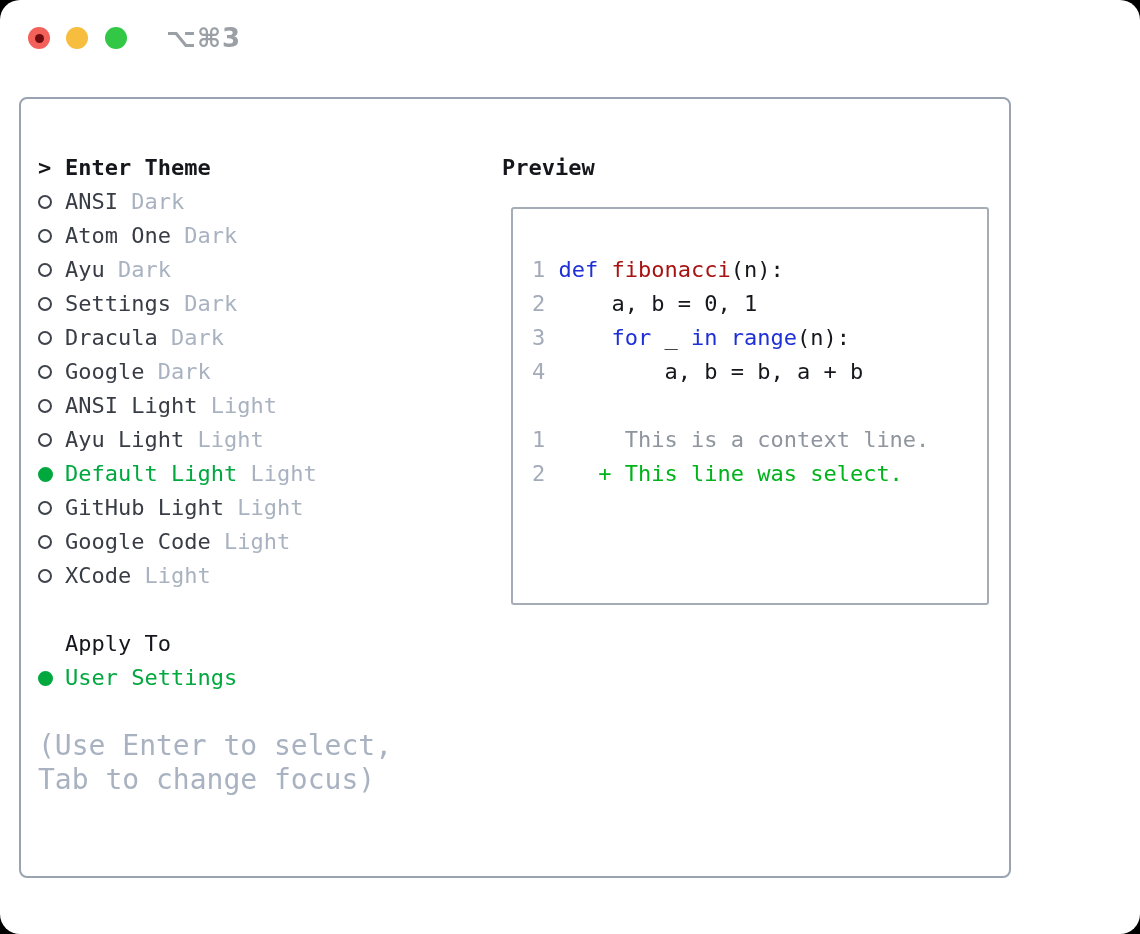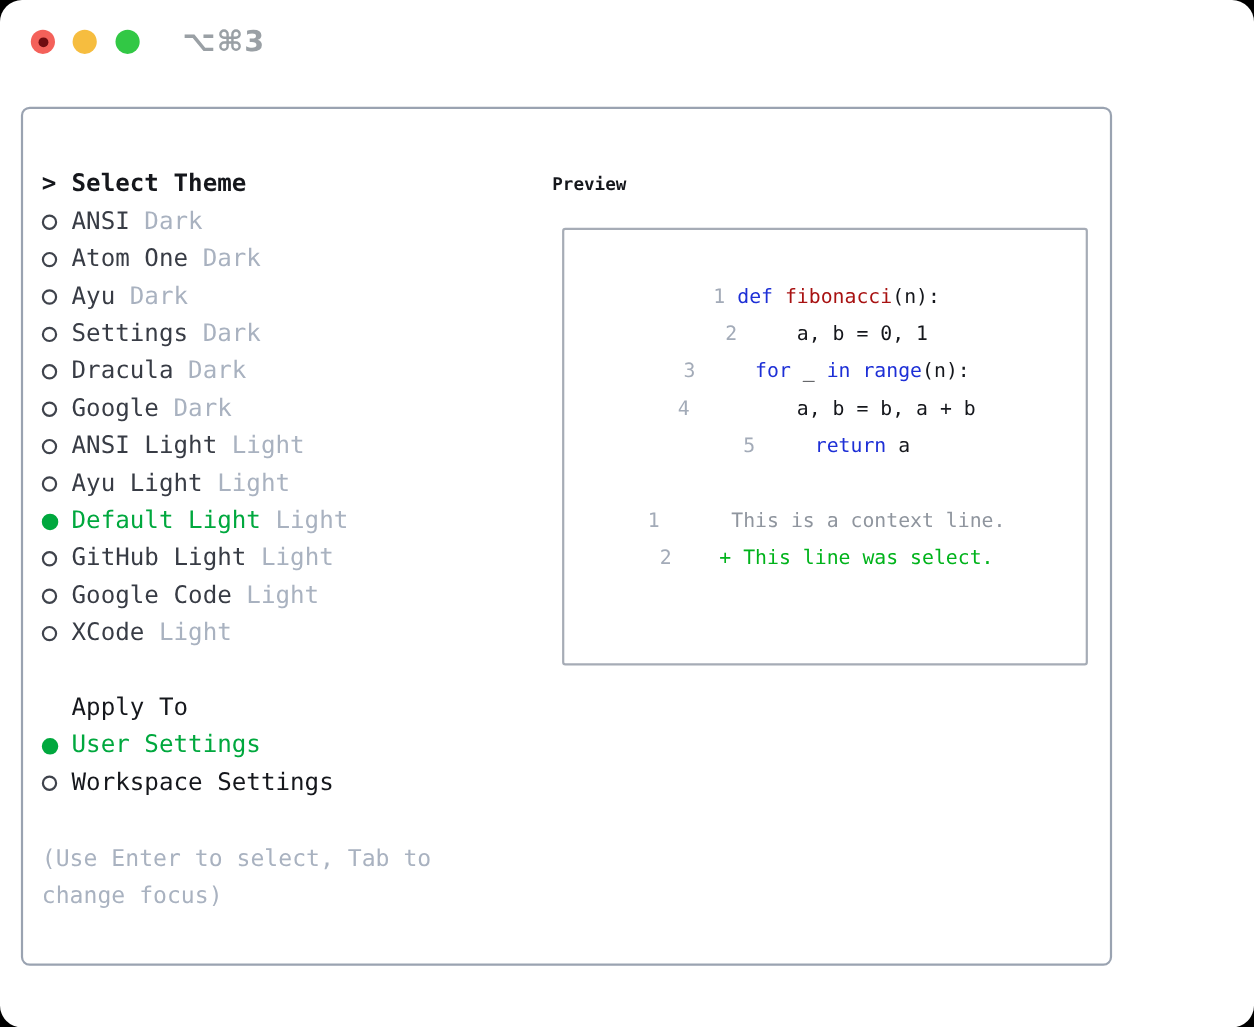--- a/index.html
+++ b/index.html
@@ -54,34 +54,34 @@
   .hdr{font-weight:bold;color:var(--text-dark);}
   .radio{width:14px;height:14px;border:2px solid #3f434c;border-radius:50%;}
   .radio.sel{background:var(--accent-green);border-color:var(--accent-green);width:15px;height:15px;}
   .name{color:var(--item-dark);}
   .name.sel{color:var(--accent-green);}
   .variant{color:var(--muted-gray);}
   .apply-section{margin-top:34px;}
   .apply-label{color:var(--text-dark);}
   .apply-label.sel{color:var(--accent-green);}
   .help{
-    margin-top:34px;width:420px;font-size:21px;line-height:34px;
+    margin-top:34px;width:420px;font-size:28px;line-height:34px;
     color:var(--muted-gray);white-space:normal;
   }
   
   .preview-title{
     position:absolute;left:481px;top:52px;height:34px;line-height:34px;
-    font-size:16px;font-weight:bold;color:var(--text-dark);
+    font-size:22px;font-weight:bold;color:var(--text-dark);
   }
   .preview-box{
     position:absolute;left:490px;top:108px;width:478px;height:398px;
     border:2px solid var(--box-border);border-radius:3px;background:#fff;
     padding:44px 16px 0 19px;overflow:hidden;
   }
-  .code-line{white-space:pre;height:34px;line-height:34px;font-size:18px;color:var(--text-dark);text-align:center;}
+  .code-line{white-space:pre;height:34px;line-height:34px;font-size:22px;color:var(--text-dark);}
   .ln{color:var(--line-number-gray);}
   .c-kw{color:var(--keyword-blue);}
   .c-fn{color:var(--function-red);}
   .diff-block{margin-top:34px;}
   .d-ctx{color:var(--context-gray);}
   .d-del{color:var(--deleted-red);}
   .d-add{color:var(--added-green);}
 </style>
 </head>
 <body>
@@ -93,21 +93,21 @@
     </button>
   <button class="traffic min"></button>
   <button class="traffic zoom"></button>
   <div class="win-title">⌥⌘3</div>
 
   <div class="panel">
 
     <div class="left-col">
       <div class="row">
         <span class="marker"><span class="prompt">&gt;</span></span>
-        <span class="hdr">Select Theme</span>
+        <span class="hdr">Enter Theme</span>
       </div>
 
       <div>
           <div class="row"><span class="marker"><span class="radio"></span></span><span class="name">ANSI</span><span class="variant"> Dark</span></div>
           <div class="row"><span class="marker"><span class="radio"></span></span><span class="name">Atom One</span><span class="variant"> Dark</span></div>
           <div class="row"><span class="marker"><span class="radio"></span></span><span class="name">Ayu</span><span class="variant"> Dark</span></div>
           <div class="row"><span class="marker"><span class="radio"></span></span><span class="name">Settings</span><span class="variant"> Dark</span></div>
           <div class="row"><span class="marker"><span class="radio"></span></span><span class="name">Dracula</span><span class="variant"> Dark</span></div>
           <div class="row"><span class="marker"><span class="radio"></span></span><span class="name">Google</span><span class="variant"> Dark</span></div>
           <div class="row"><span class="marker"><span class="radio"></span></span><span class="name">ANSI Light</span><span class="variant"> Light</span></div>
@@ -118,36 +118,34 @@
           <div class="row"><span class="marker"><span class="radio"></span></span><span class="name">XCode</span><span class="variant"> Light</span></div>
         </div>
 
       <div class="apply-section">
         <div class="row">
           <span class="marker"></span>
           <span class="apply-label">Apply To</span>
         </div>
         <div>
             <div class="row"><span class="marker"><span class="radio sel"></span></span><span class="apply-label sel">User Settings</span></div>
-            <div class="row"><span class="marker"><span class="radio"></span></span><span class="apply-label">Workspace Settings</span></div>
           </div>
       </div>
 
       <div class="help">(Use Enter to select, Tab to change focus)</div>
     </div>
 
     <div class="preview-title">Preview</div>
 
     <div class="preview-box">
       <div>
           <div class="code-line"><span class="ln">1</span> <span class="c-kw">def</span><span> </span><span class="c-fn">fibonacci</span><span>(n):</span></div>
           <div class="code-line"><span class="ln">2</span> <span>    a, b = 0, 1</span></div>
           <div class="code-line"><span class="ln">3</span> <span>    </span><span class="c-kw">for</span><span> _ </span><span class="c-kw">in</span><span> </span><span class="c-kw">range</span><span>(n):</span></div>
           <div class="code-line"><span class="ln">4</span> <span>        a, b = b, a + b</span></div>
-          <div class="code-line"><span class="ln">5</span> <span>    </span><span class="c-kw">return</span><span> a</span></div>
         </div>
       <div class="diff-block">
           <div class="code-line"><span class="ln">1</span><span class="d-ctx">      This is a context line.</span></div>
           <div class="code-line"><span class="ln">2</span><span class="d-add">    + This line was select.</span></div>
         </div>
     </div>
 
   </div>
 </div>
 

